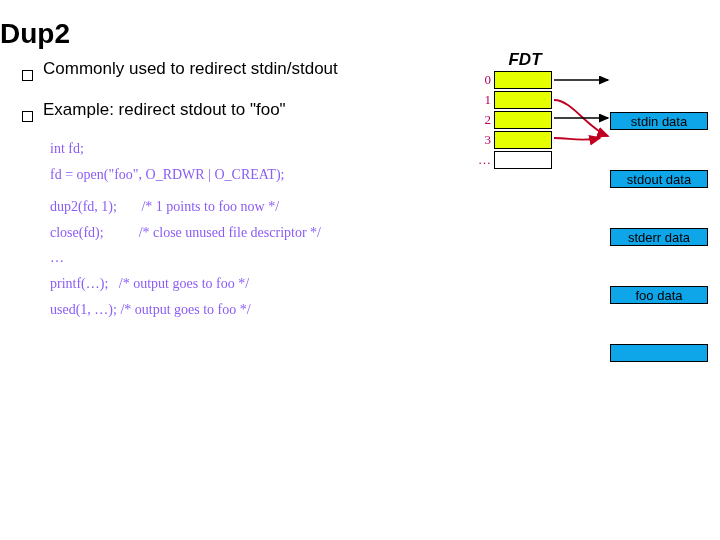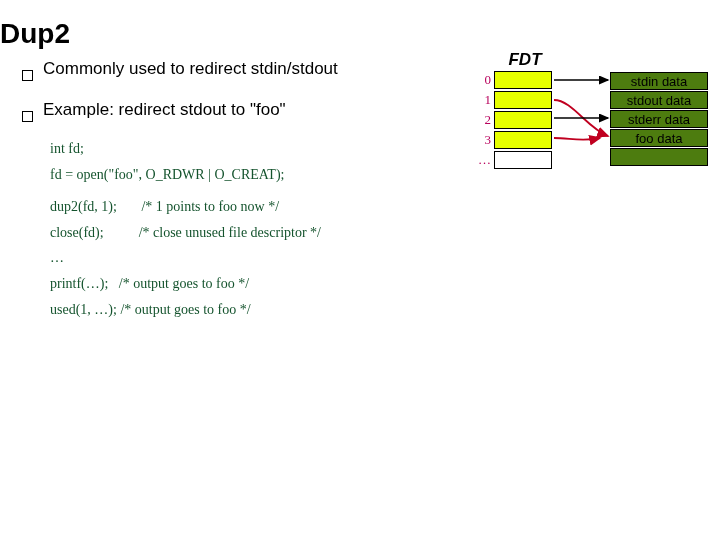--- a/index.html
+++ b/index.html
@@ -33,21 +33,21 @@
     width: 11px;
     height: 11px;
     border: 1.5px solid #000;
     margin-right: 10px;
     margin-top: 4px;
     flex-shrink: 0;
   }
   .bullet-text { line-height: 1.35; }
   .code-block {
     font-family: Georgia, 'Times New Roman', serif;
-    color: #14532d;
+    color: #8b5cf6;
     font-size: 14px;
     margin-left: 28px;
     line-height: 1.85;
   }
   .code-line { white-space: pre; }
   .fdt-area {
     position: absolute;
     top: 50px;
     left: 475px;
     width: 230px;
@@ -83,21 +83,22 @@
     width: 100px;
   }
   .data-cell {
     width: 98px;
     height: 18px;
     border: 1px solid #000;
     font-size: 13px;
     text-align: center;
     line-height: 17px;
     margin-bottom: 1px;
-    background: #4d7c0f;
+    background: #0ea5e9;
+    margin-top: 40px;
   }
   svg.arrows {
     position: absolute;
     top: 70px;
     left: 552px;
     width: 62px;
     height: 110px;
     pointer-events: none;
   }
 </style>

